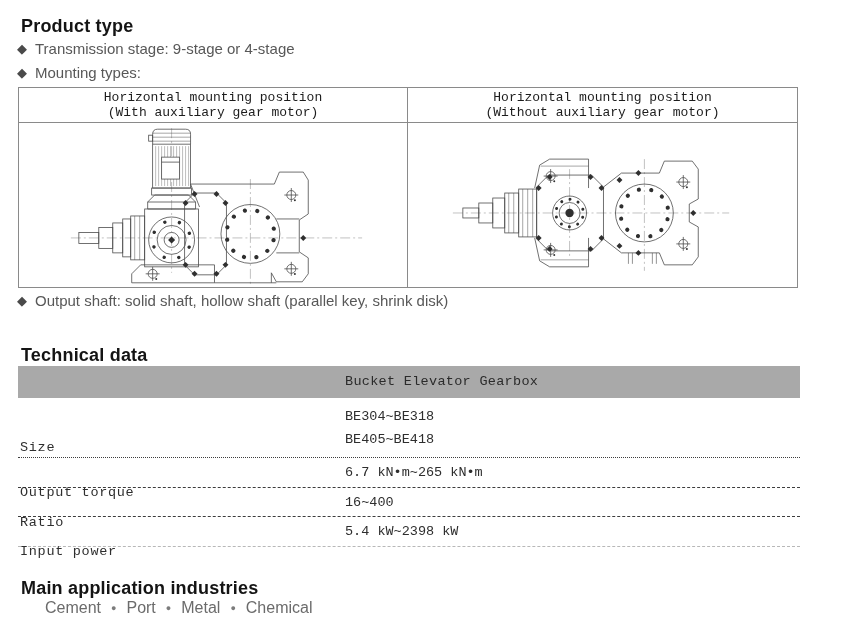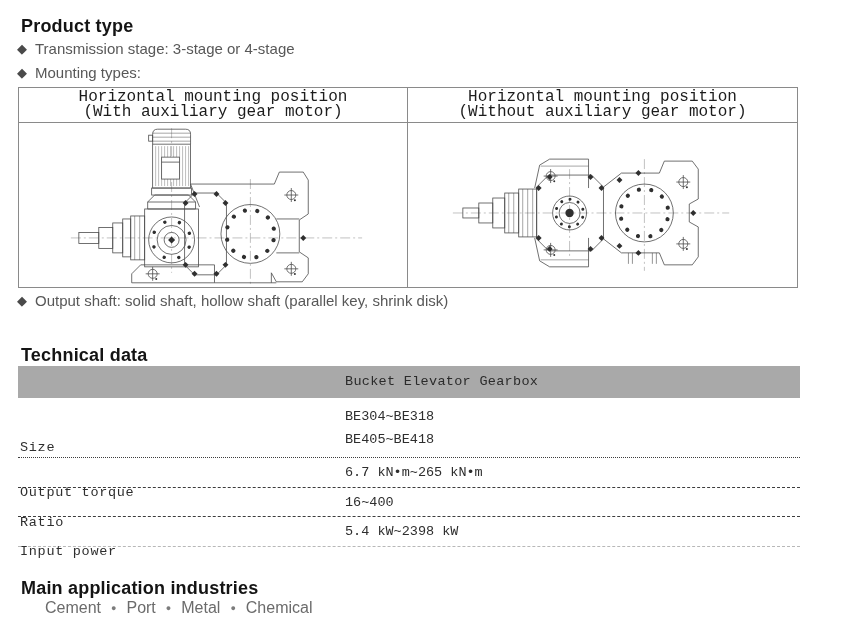--- a/index.html
+++ b/index.html
@@ -8,21 +8,21 @@
   h1,h2{position:absolute;left:17px;margin:4px;font-size:18px;font-weight:700;
         color:#141414;letter-spacing:0.2px;}
   .bullet{position:absolute;left:17px;display:flex;align-items:center;gap:8px;
           font-size:15px;color:#585858;}
   .diamond{font-size:13px;color:#4a4a4a;line-height:1;}
   
   .mtable{position:absolute;left:18px;top:87px;width:778px;border:1px solid #8a8a8a;}
   .mhead{display:flex;border-bottom:1px solid #8a8a8a;}
   .mhead .mcell{width:389px;box-sizing:border-box;text-align:center;
         font-family:"Liberation Mono","DejaVu Sans Mono",monospace;
-        font-size:16px;line-height:15px;color:#1c1c1c;padding:2px 0;}
+        font-size:13px;line-height:15px;color:#1c1c1c;padding:2px 0;}
   .mhead .mcell:first-child{border-right:1px solid #8a8a8a;}
   .mbody{display:flex;height:164px;}
   .mbody .mcell{width:389px;box-sizing:border-box;}
   .mbody .mcell:first-child{border-right:1px solid #8a8a8a;}
   
   .ttable{position:absolute;left:18px;top:366px;width:782px;
           font-family:"Liberation Mono","DejaVu Sans Mono",monospace;
           font-size:13.5px;color:#2e2e2e;}
   .thead{height:32px;line-height:32px;background:#a9a9a9;padding-left:327px;
          letter-spacing:0.3px;color:#2b2b2b;}
@@ -44,21 +44,21 @@
 </style>
 </head>
 <body>
 
 <div class="page">
 
   <h1 style="top:12px">Product type</h1>
 
   <div class="bullet" style="top:40px">
     <span class="diamond">◆</span>
-    <span>Transmission stage: 3-stage or 4-stage</span>
+    <span>Transmission stage: 9-stage or 4-stage</span>
   </div>
 
   <div class="bullet" style="top:64px">
     <span class="diamond">◆</span>
     <span>Mounting types:</span>
   </div>
 
   <div class="mtable">
     <div class="mhead">
       <div class="mcell">

